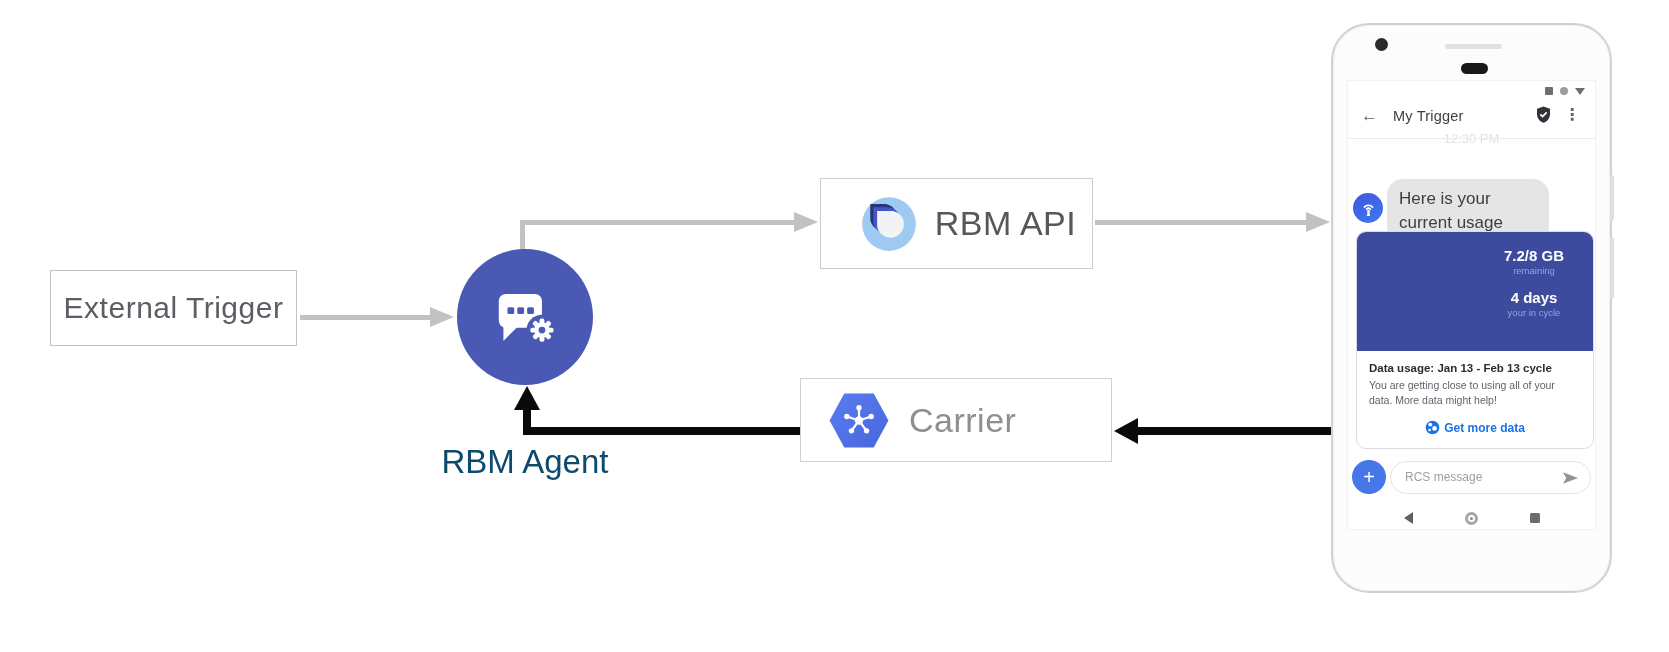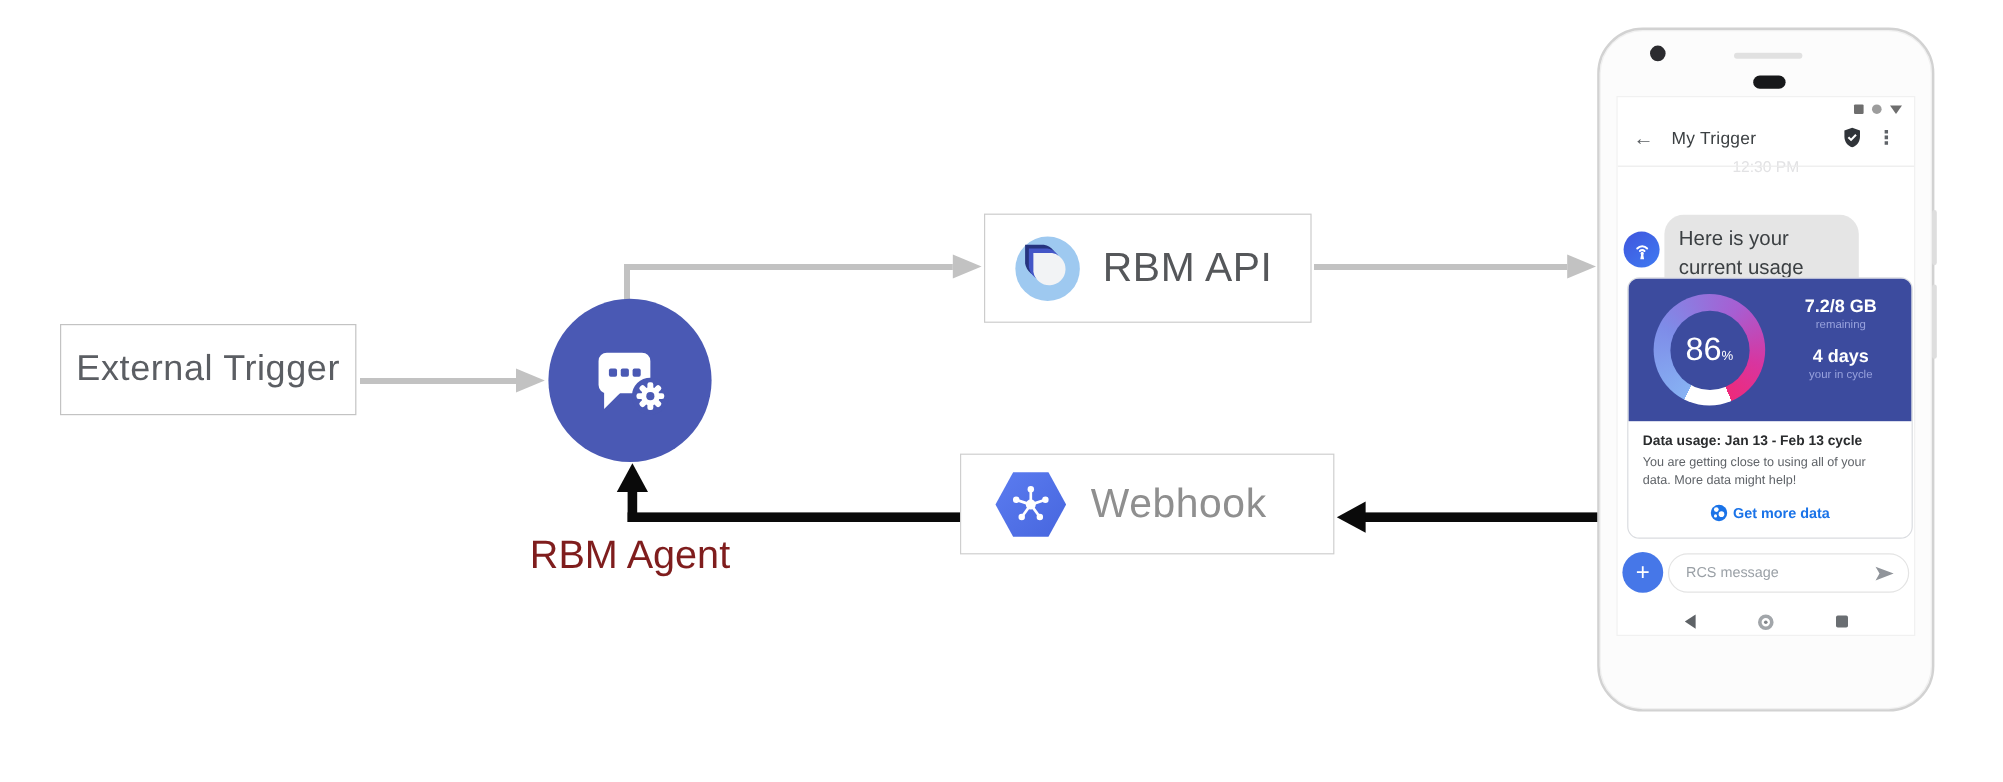--- a/index.html
+++ b/index.html
@@ -5,26 +5,26 @@
   * { margin:0; padding:0; box-sizing:border-box; }
   html,body { background:#fff; }
   body { font-family:"Liberation Sans","DejaVu Sans",sans-serif; }
   #canvas { position:relative; width:1669px; height:652px; background:#fff; overflow:hidden; }
 
   
   .dbox { position:absolute; background:#fff; border:1.5px solid #c3c3c3; display:flex; align-items:center; }
   .dbox-label { color:#5b5e63; font-weight:300; letter-spacing:.5px; }
   #ext-trigger { left:50px; top:270px; width:247px; height:76px; justify-content:center; }
   #ext-trigger .dbox-label { font-size:30px; }
-  #rbm-api-box { left:820px; top:178px; width:273px; height:91px; padding-left:22px; gap:16px; border-color:#cccccc; }
+  #rbm-api-box { left:820px; top:178px; width:273px; height:91px; padding-left:22px; gap:16px; border-color:#cccccc;justify-content:center; }
   #rbm-api-box .dbox-label { font-size:34px; color:#55575a; }
   #webhook-box { left:800px; top:378px; width:312px; height:84px; padding-left:26px; gap:18px; border-color:#cfcfcf; }
   #webhook-box .dbox-label { font-size:34px; color:#8f8f8f; }
 
-  .big-caption { position:absolute; color:#7f1d1d; font-weight:300; text-align:center; }
+  .big-caption { position:absolute; color:#0c4a6e; font-weight:300; text-align:center; }
   #rbm-agent-label { left:385px; top:443px; width:280px; font-size:33px; }
   #messages-label { left:1341px; top:596px; width:281px; font-size:34px; }
 
   
   #agent-circle { position:absolute; left:457px; top:249px; width:136px; height:136px; border-radius:50%;
     background:#4a59b4; display:flex; align-items:center; justify-content:center; }
 
   
   .shaft-h { position:absolute; background:#c2c2c2; height:5px; }
   .shaft-v { position:absolute; background:#c2c2c2; width:5px; }
@@ -168,21 +168,21 @@
       </g>
       <g fill="#ffffff">
         <circle cx="50" cy="44" r="6.5"></circle>
         <circle cx="50" cy="24" r="4.2"></circle>
         <circle cx="69" cy="37.8" r="4.2"></circle>
         <circle cx="61.8" cy="60.2" r="4.2"></circle>
         <circle cx="38.2" cy="60.2" r="4.2"></circle>
         <circle cx="31" cy="37.8" r="4.2"></circle>
       </g>
     </svg>
-    <span class="dbox-label">Webhook</span>
+    <span class="dbox-label">Carrier</span>
   </div>
 
   <div id="phone">
     <div class="side-btn" style="top:150px; height:46px;"></div>
     <div class="side-btn" style="top:212px; height:62px;"></div>
     <div id="cam"></div>
     <div id="speaker-slit"></div>
     <div id="earpiece"></div>
 
     <div id="screen">
@@ -212,26 +212,20 @@
           <path d="M6.8 10.2 A 7 7 0 0 1 17.2 10.2" stroke="#ffffff" stroke-width="2.1" fill="none" stroke-linecap="round"></path>
           <path d="M9.6 12.8 A 3.4 3.4 0 0 1 14.4 12.8" stroke="#ffffff" stroke-width="2.1" fill="none" stroke-linecap="round"></path>
           <circle cx="12" cy="15.4" r="1.7" fill="#ffffff"></circle>
           <path d="M10 21.5 L14 21.5 L13 15.8 L11 15.8 Z" fill="#ffffff"></path>
         </svg>
       </div>
       <div id="agent-bubble">Here is your current usage data overview:</div>
 
       <div id="usage-card">
         <div id="card-blue">
-          <div id="gauge">
-            <div id="gauge-hole">
-              <span id="gauge-pct">86</span>
-              <span id="gauge-unit">%</span>
-            </div>
-          </div>
           <div id="card-right">
             <div class="cr-big">7.2/8 GB</div>
             <div class="cr-small">remaining</div>
             <div class="cr-gap"></div>
             <div class="cr-big">4 days</div>
             <div class="cr-small">your in cycle</div>
           </div>
         </div>
         <div id="card-white">
           <div id="usage-title">Data usage: Jan 13 - Feb 13 cycle</div>

